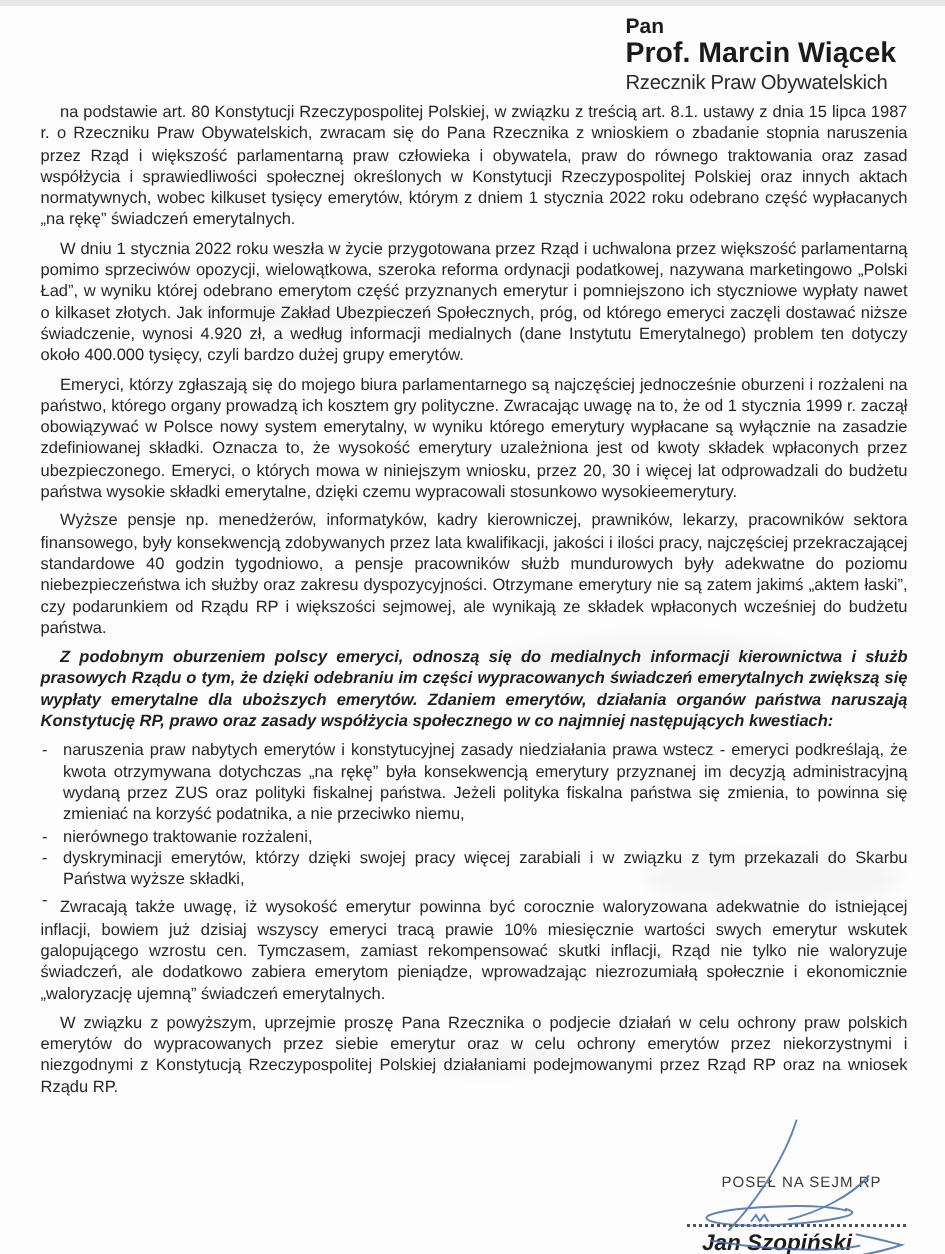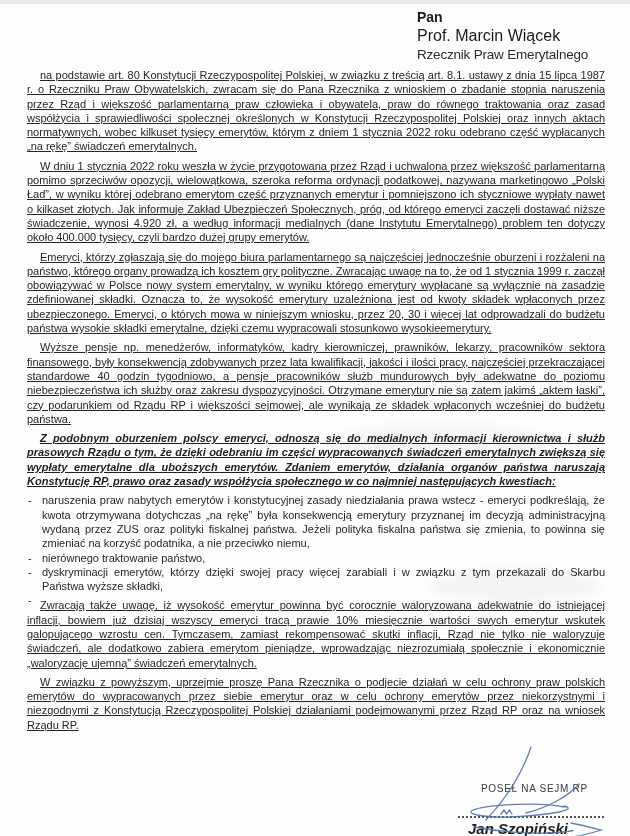--- a/index.html
+++ b/index.html
@@ -11,29 +11,29 @@
   }
   
   .bleed { position:absolute; background:rgba(40,40,40,0.035); filter:blur(4px); border-radius:50%; }
   .bleed.b1 { left:120px; top:190px; width:180px; height:26px; }
   .bleed.b2 { left:330px; top:420px; width:220px; height:40px; }
   .bleed.b3 { left:430px; top:565px; width:170px; height:34px; }
   .bleed.b4 { left:250px; top:690px; width:150px; height:22px; }
 
   .recipient { position:absolute; left:417px; top:4px; line-height:1; }
   .recipient .salutation { font-weight:700; font-size:14px; line-height:18px; color:#1b1b1b; }
-  .recipient .name       { font-weight:400; font-size:16px; line-height:20px; color:#1b1b1b; }
+  .recipient .name       { font-weight:700; font-size:19px; line-height:20px; color:#1b1b1b; }
   .recipient .title      { font-size:13.5px; line-height:17px; color:#2b2b2b; letter-spacing:-0.2px; }
 
   .letter-body {
     position:absolute; left:27px; top:64px; width:578px;
     font-size:11px; line-height:14.3px; text-align:justify;
     hyphens:auto; -webkit-hyphens:auto;
   }
-  .letter-body p { margin:0 0 5px 0; text-indent:13px;text-decoration:underline; }
+  .letter-body p { margin:0 0 5px 0; text-indent:13px; }
   .letter-body p.bold-italic { font-weight:700; font-style:italic; color:#1f1f1f; }
   .bullets { margin:0 0 5px 0; }
   .bullet-item { position:relative; padding-left:15px; text-align:justify; }
   .bullet-item .dash { position:absolute; left:1px; top:0; }
 
   .sig-role {
     position:absolute; left:481px; top:779px;
     font-size:10px; letter-spacing:0.7px; color:#3a3a3a; white-space:nowrap;
   }
   .sig-dots {
@@ -52,38 +52,38 @@
 <div class="page">
 
   <div class="bleed b1"></div>
   <div class="bleed b2"></div>
   <div class="bleed b3"></div>
   <div class="bleed b4"></div>
 
   <div class="recipient">
     <div class="salutation">Pan</div>
     <div class="name">Prof. Marcin Wiącek</div>
-    <div class="title">Rzecznik Praw Emerytalnego</div>
+    <div class="title">Rzecznik Praw Obywatelskich</div>
   </div>
 
   <div class="letter-body">
     <p>na podstawie art. 80 Konstytucji Rzeczypospolitej Polskiej, w związku z treścią art. 8.1. ustawy z dnia 15 lipca 1987 r. o Rzeczniku Praw Obywatelskich, zwracam się do Pana Rzecznika z wnioskiem o zbadanie stopnia naruszenia przez Rząd i większość parlamentarną praw człowieka i obywatela, praw do równego traktowania oraz zasad współżycia i sprawiedliwości społecznej określonych w Konstytucji Rzeczypospolitej Polskiej oraz innych aktach normatywnych, wobec kilkuset tysięcy emerytów, którym z dniem 1 stycznia 2022 roku odebrano część wypłacanych „na rękę” świadczeń emerytalnych.</p>
     <p>W dniu 1 stycznia 2022 roku weszła w życie przygotowana przez Rząd i uchwalona przez większość parlamentarną pomimo sprzeciwów opozycji, wielowątkowa, szeroka reforma ordynacji podatkowej, nazywana marketingowo „Polski Ład”, w wyniku której odebrano emerytom część przyznanych emerytur i pomniejszono ich styczniowe wypłaty nawet o kilkaset złotych. Jak informuje Zakład Ubezpieczeń Społecznych, próg, od którego emeryci zaczęli dostawać niższe świadczenie, wynosi 4.920 zł, a według informacji medialnych (dane Instytutu Emerytalnego) problem ten dotyczy około 400.000 tysięcy, czyli bardzo dużej grupy emerytów.</p>
     <p>Emeryci, którzy zgłaszają się do mojego biura parlamentarnego są najczęściej jednocześnie oburzeni i rozżaleni na państwo, którego organy prowadzą ich kosztem gry polityczne. Zwracając uwagę na to, że od 1 stycznia 1999 r. zaczął obowiązywać w Polsce nowy system emerytalny, w wyniku którego emerytury wypłacane są wyłącznie na zasadzie zdefiniowanej składki. Oznacza to, że wysokość emerytury uzależniona jest od kwoty składek wpłaconych przez ubezpieczonego. Emeryci, o których mowa w niniejszym wniosku, przez 20, 30 i więcej lat odprowadzali do budżetu państwa wysokie składki emerytalne, dzięki czemu wypracowali stosunkowo wysokieemerytury.</p>
     <p>Wyższe pensje np. menedżerów, informatyków, kadry kierowniczej, prawników, lekarzy, pracowników sektora finansowego, były konsekwencją zdobywanych przez lata kwalifikacji, jakości i ilości pracy, najczęściej przekraczającej standardowe 40 godzin tygodniowo, a pensje pracowników służb mundurowych były adekwatne do poziomu niebezpieczeństwa ich służby oraz zakresu dyspozycyjności. Otrzymane emerytury nie są zatem jakimś „aktem łaski”, czy podarunkiem od Rządu RP i większości sejmowej, ale wynikają ze składek wpłaconych wcześniej do budżetu państwa.</p>
     <p class="bold-italic">Z podobnym oburzeniem polscy emeryci, odnoszą się do medialnych informacji kierownictwa i służb prasowych Rządu o tym, że dzięki odebraniu im części wypracowanych świadczeń emerytalnych zwiększą się wypłaty emerytalne dla uboższych emerytów. Zdaniem emerytów, działania organów państwa naruszają Konstytucję RP, prawo oraz zasady współżycia społecznego w co najmniej następujących kwestiach:</p>
 
     <div class="bullets">
       <div class="bullet-item">
         <span class="dash">-</span>
         <span>naruszenia praw nabytych emerytów i konstytucyjnej zasady niedziałania prawa wstecz - emeryci podkreślają, że kwota otrzymywana dotychczas „na rękę” była konsekwencją emerytury przyznanej im decyzją administracyjną wydaną przez ZUS oraz polityki fiskalnej państwa. Jeżeli polityka fiskalna państwa się zmienia, to powinna się zmieniać na korzyść podatnika, a nie przeciwko niemu,</span>
       </div>
       <div class="bullet-item">
         <span class="dash">-</span>
-        <span>nierównego traktowanie państwo,</span>
+        <span>nierównego traktowanie rozżaleni,</span>
       </div>
       <div class="bullet-item">
         <span class="dash">-</span>
         <span>dyskryminacji emerytów, którzy dzięki swojej pracy więcej zarabiali i w związku z tym przekazali do Skarbu Państwa wyższe składki,</span>
       </div>
       <div class="bullet-item">
         <span class="dash">-</span>
       </div>
     </div>
 

